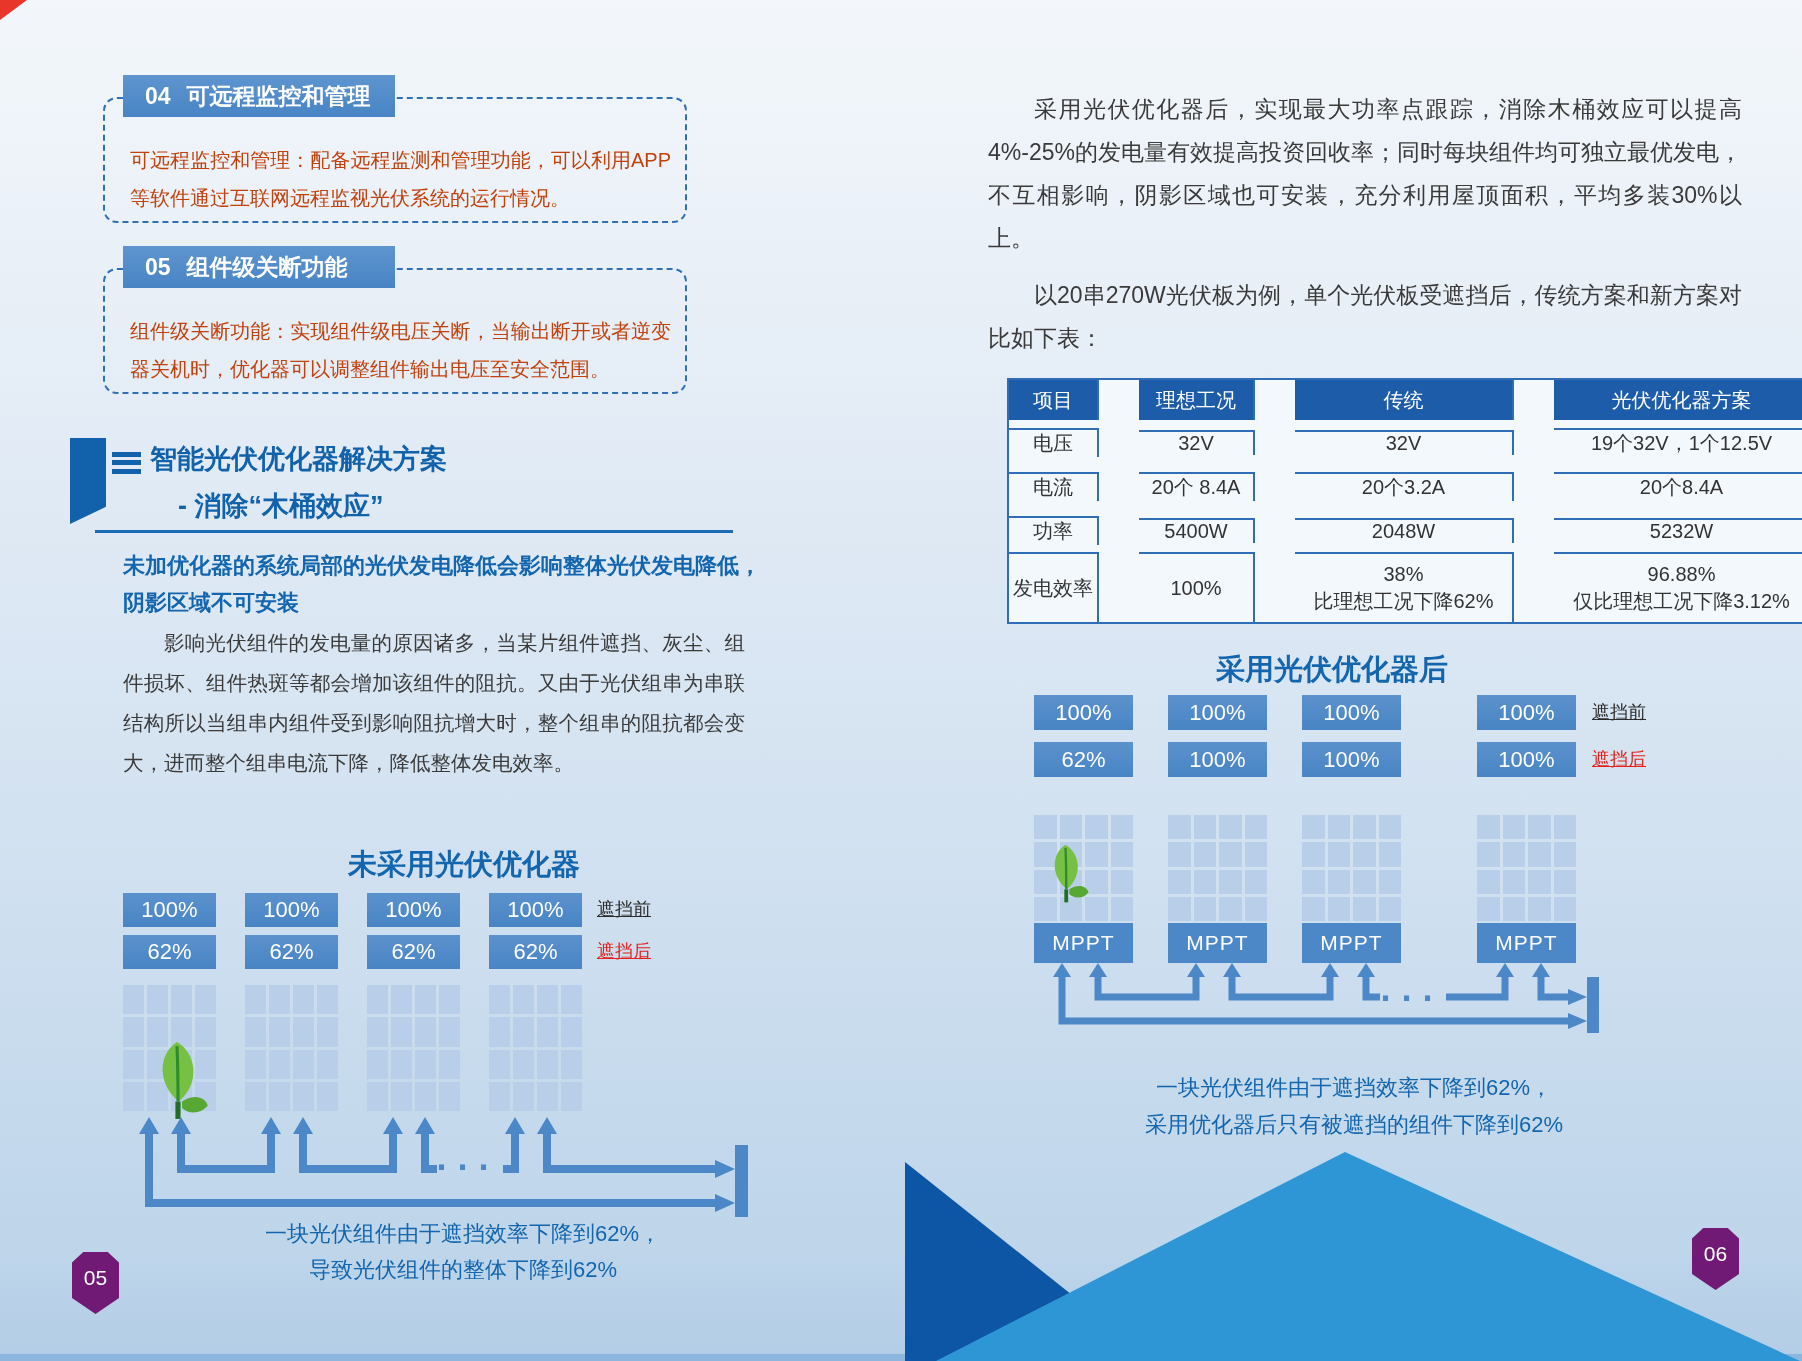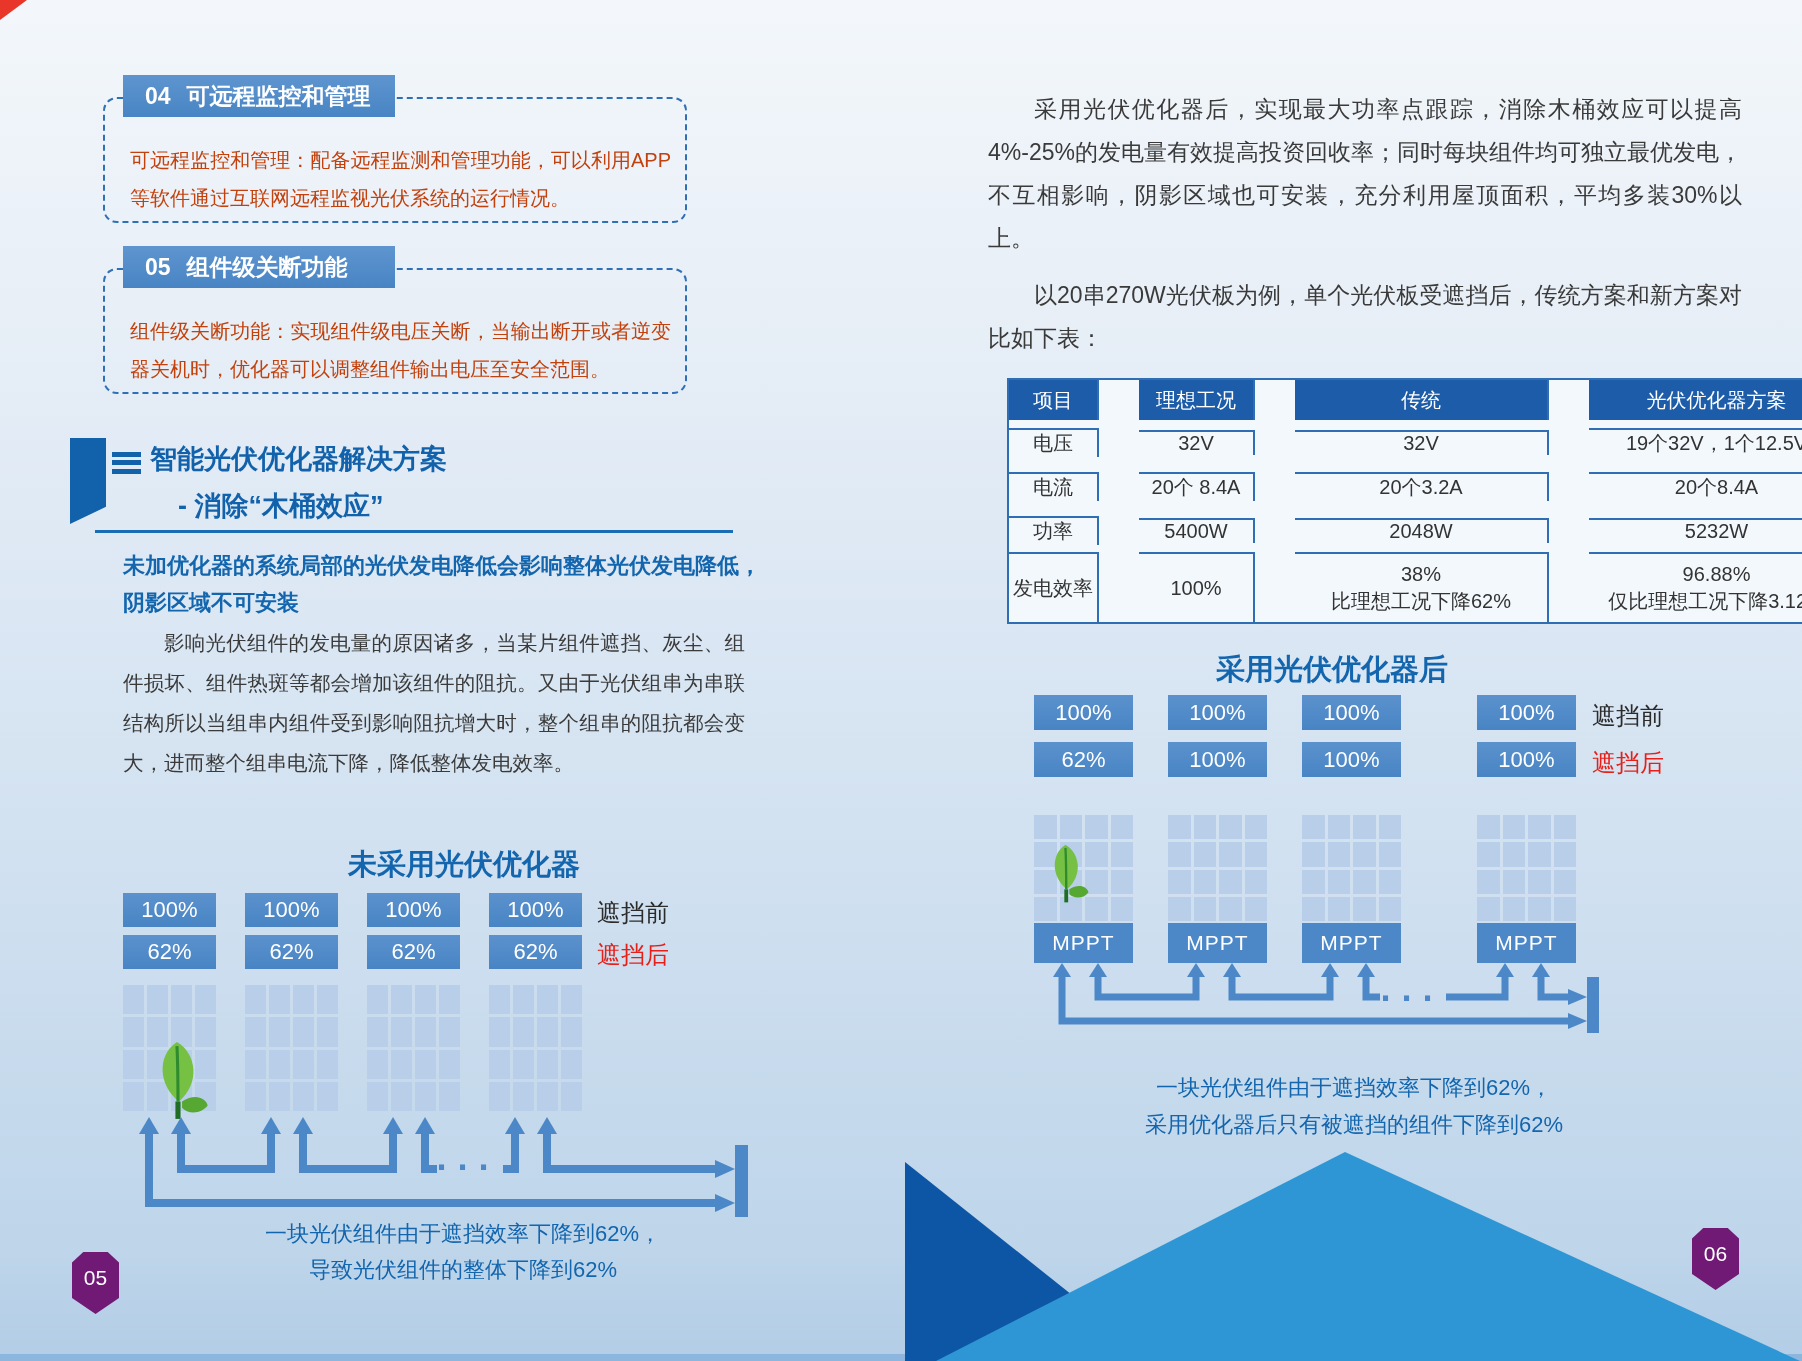--- a/index.html
+++ b/index.html
@@ -19,21 +19,21 @@
   .menu-icon{position:absolute;left:112px;top:452px;width:29px;height:22px;background:repeating-linear-gradient(180deg,#1262ab 0 5px,rgba(0,0,0,0) 5px 8.5px);}
   .h1a{position:absolute;left:150px;top:441px;font-size:27px;font-weight:bold;color:#1262ab;}
   .h1b{position:absolute;left:178px;top:488px;font-size:27px;font-weight:bold;color:#1262ab;}
   .underline{position:absolute;left:95px;top:530px;width:638px;height:3px;background:#1a6cb5;}
   .lead{position:absolute;left:123px;top:547px;width:645px;color:#1366ae;font-weight:bold;font-size:22px;line-height:37px;white-space:nowrap;}
   .bodytext{position:absolute;left:123px;top:623px;width:622px;color:#3a3a3a;font-size:20.5px;line-height:40px;text-align:justify;text-indent:2em;}
   
   .diagram{position:absolute;}
   .dg-title{position:absolute;font-weight:bold;color:#1366ae;font-size:29px;text-align:center;}
   .pct{position:absolute;background:linear-gradient(180deg,#5b92cd,#4884c4);color:#fff;font-size:22px;display:flex;align-items:center;justify-content:center;}
-  .side-label{position:absolute;font-size:24px;color:#2b2b2b;white-space:nowrap;}
+  .side-label{position:absolute;font-size:18px;color:#2b2b2b;white-space:nowrap;text-decoration:underline;}
   .side-label.red{color:#e62019;}
   .panel{position:absolute;display:grid;grid-template-columns:repeat(4,1fr);grid-template-rows:repeat(4,1fr);gap:3px;}
   .cell{background:#b9cfe9;}
   .mppt{position:absolute;background:#4c88c8;color:#fff;font-size:21px;display:flex;align-items:center;justify-content:center;letter-spacing:1px;}
   .dg-caption{position:absolute;color:#1366ae;font-size:22px;text-align:center;white-space:nowrap;}
   .dots{position:absolute;color:#4c88c8;font-size:36px;font-weight:bold;letter-spacing:9px;}
   
   .dgl{left:123px;top:845px;width:660px;height:460px;}
   .dgl .pct,.dgl .panel{width:93px;}
   .dgl .L0{left:0;}.dgl .L1{left:122px;}.dgl .L2{left:244px;}.dgl .L3{left:366px;}
@@ -41,21 +41,21 @@
   .dgr{left:1034px;top:650px;width:700px;height:500px;}
   .dgr .pct,.dgr .panel,.dgr .mppt{width:99px;}
   .dgr .R0{left:0;}.dgr .R1{left:134px;}.dgr .R2{left:268px;}.dgr .R3{left:443px;}
   
   .rtext{position:absolute;left:988px;top:88px;width:754px;color:#3a3a3a;font-size:23px;line-height:43px;text-align:justify;}
   .rtext p{margin:0 0 14px 0;text-indent:2em;}
   
   .ctable{position:absolute;left:1007px;top:378px;border:2px solid #2f6db5;background:#f3f8fd;}
   .tr{display:flex;gap:40px;}
   .td{box-sizing:border-box;border-right:2px solid #2f6db5;border-top:2px solid #2f6db5;display:flex;flex-direction:column;justify-content:center;align-items:center;font-size:20px;color:#333;text-align:center;}
-  .c0{width:90px;}.c1{width:116px;}.c2{width:254px;}.c3{width:255px;border-right:none;}
+  .c0{width:90px;}.c1{width:116px;}.c2{width:219px;}.c3{width:255px;border-right:none;}
   .th-row .td{border-top:none;background:#1c5ca8;color:#fff;height:40px;font-size:20px;}
   .tr.r{height:44px;align-items:center;}
   .tr.big{height:70px;line-height:27px;}
   
   .badge{position:absolute;width:47px;height:62px;background:#701a75;color:#fff;font-size:21px;display:flex;align-items:center;justify-content:center;clip-path:polygon(24% 0,76% 0,100% 17%,100% 74%,50% 100%,0 74%,0 17%);padding-bottom:10px;box-sizing:border-box;}
   .corner-red{position:absolute;left:0;top:0;width:27px;height:20px;background:#e8362b;clip-path:polygon(0 0,100% 0,0 100%);}
   .bottom-strip{position:absolute;left:0;bottom:0;width:100%;height:7px;background:#8cb6dd;}
 </style>
 </head>
 <body>

